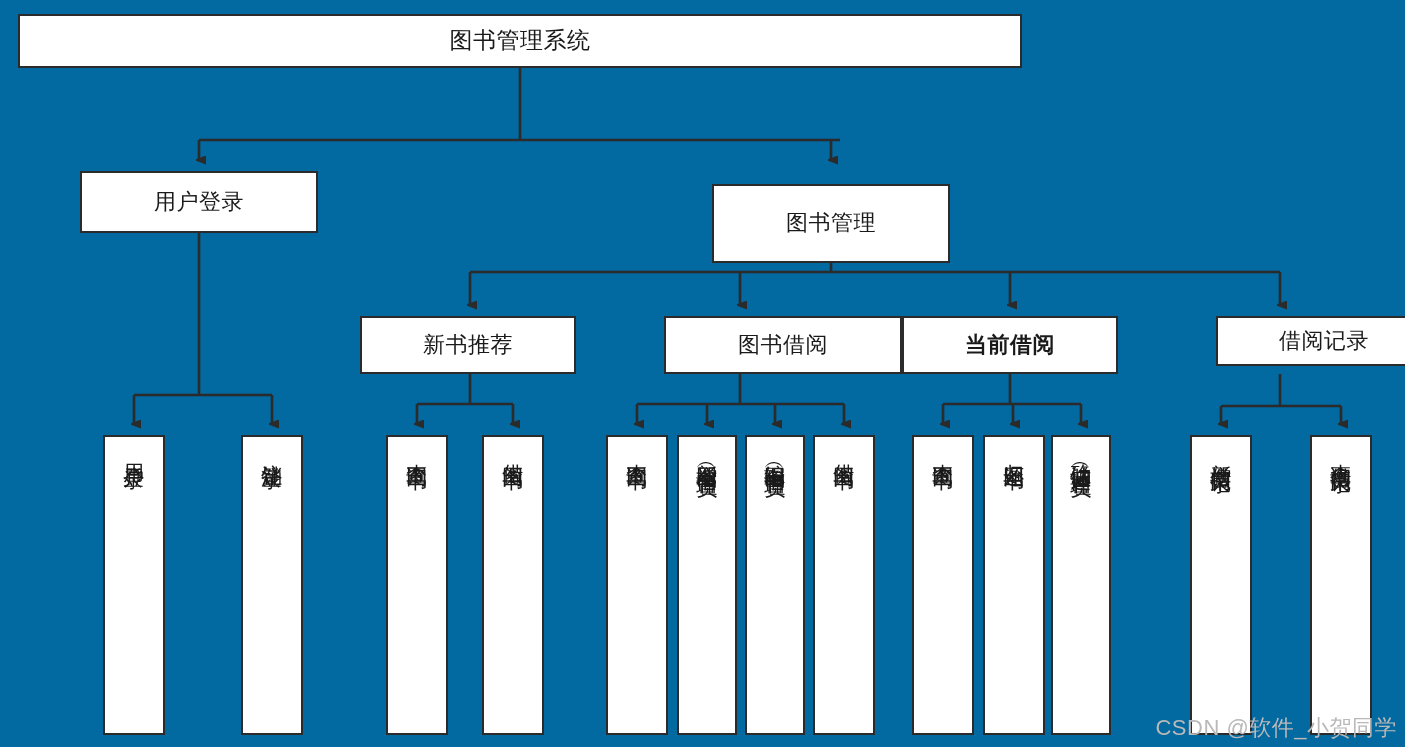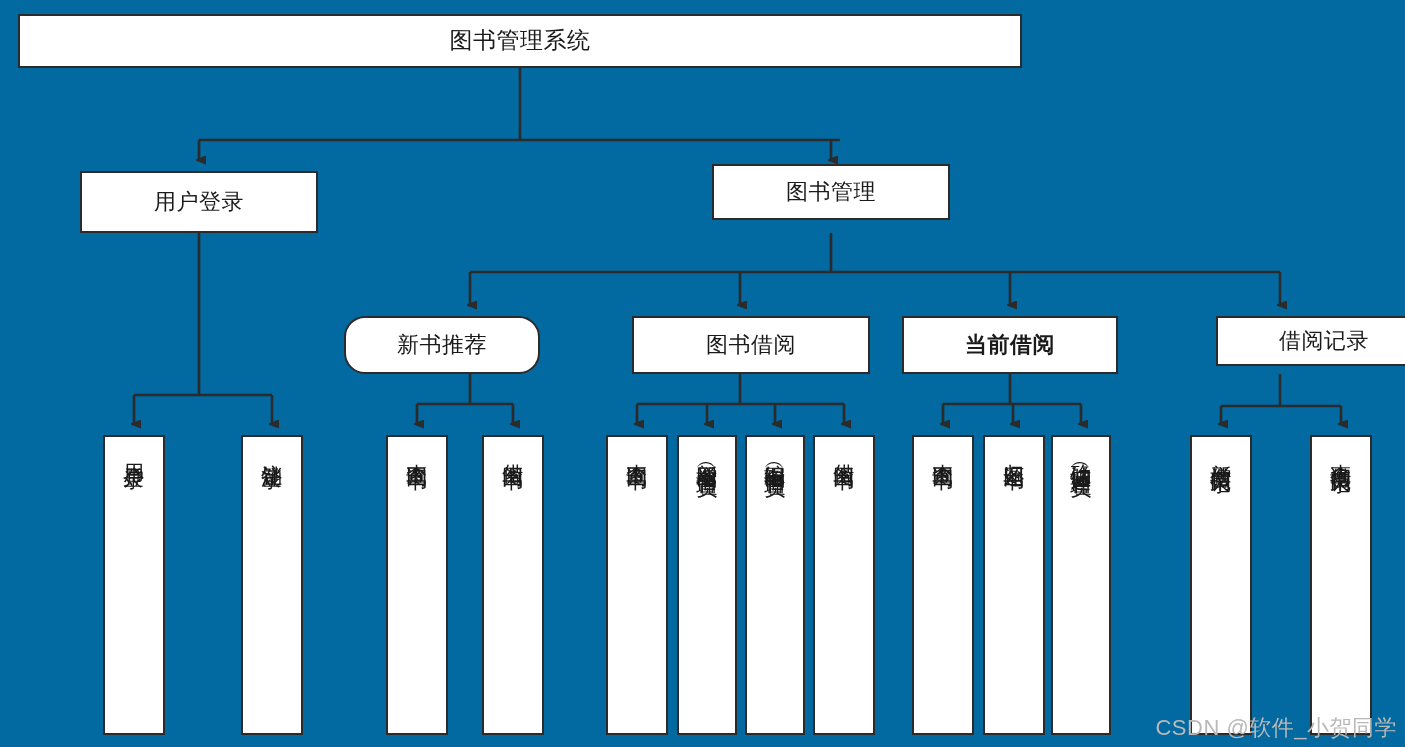--- a/index.html
+++ b/index.html
@@ -131,28 +131,28 @@
     </g>
   </svg>
 
   <div class="node horiz root" style="left:18px; top:14px; width:1004px; height:54px;">
     <span class="label">图书管理系统</span>
   </div>
 
   <div class="node horiz" style="left:80px; top:171px; width:238px; height:62px;">
     <span class="label">用户登录</span>
   </div>
-  <div class="node horiz" style="left:712px; top:164px; width:238px; height:56px;">
+  <div class="node horiz" style="left:712px; top:184px; width:238px; height:79px;">
     <span class="label">图书管理</span>
   </div>
 
-  <div class="node horiz" style="left:344px; top:316px; width:196px; height:58px;border-radius:21px;">
+  <div class="node horiz" style="left:360px; top:316px; width:216px; height:58px;">
     <span class="label">新书推荐</span>
   </div>
-  <div class="node horiz" style="left:632px; top:316px; width:238px; height:58px;">
+  <div class="node horiz" style="left:664px; top:316px; width:238px; height:58px;">
     <span class="label">图书借阅</span>
   </div>
   <div class="node horiz" style="left:902px; top:316px; width:216px; height:58px;font-weight:bold;">
     <span class="label">当前借阅</span>
   </div>
   <div class="node horiz" style="left:1216px; top:316px; width:216px; height:50px;">
     <span class="label">借阅记录</span>
   </div>
 
   <div class="node vert" style="left:103px; top:435px; width:62px; height:300px;">

